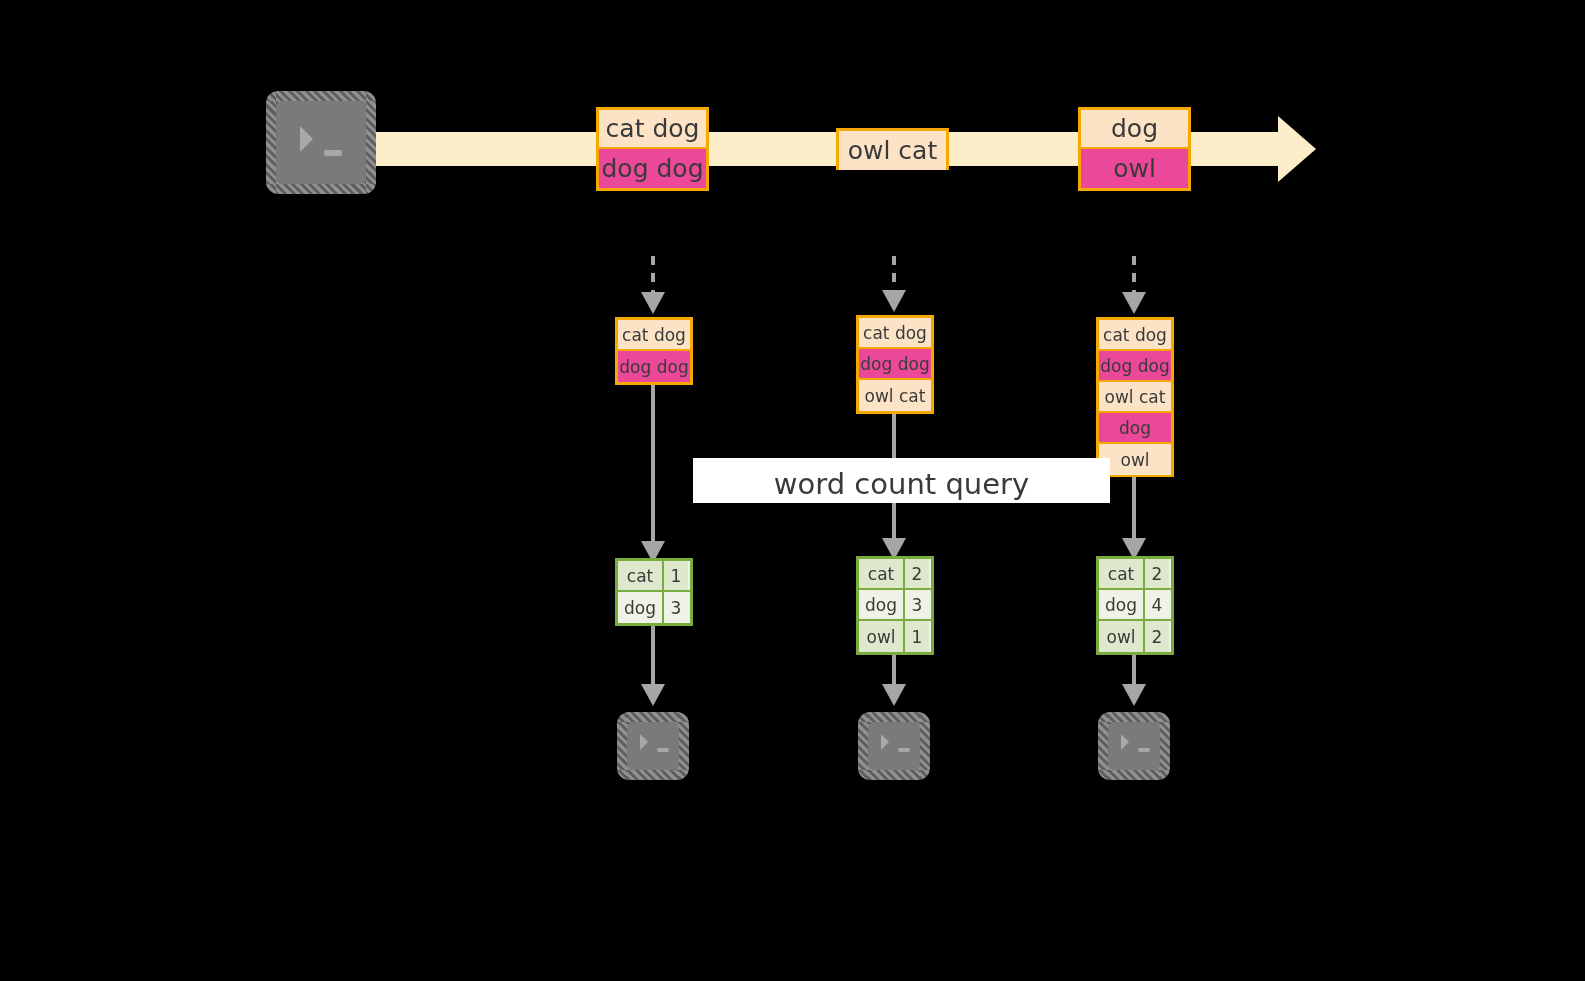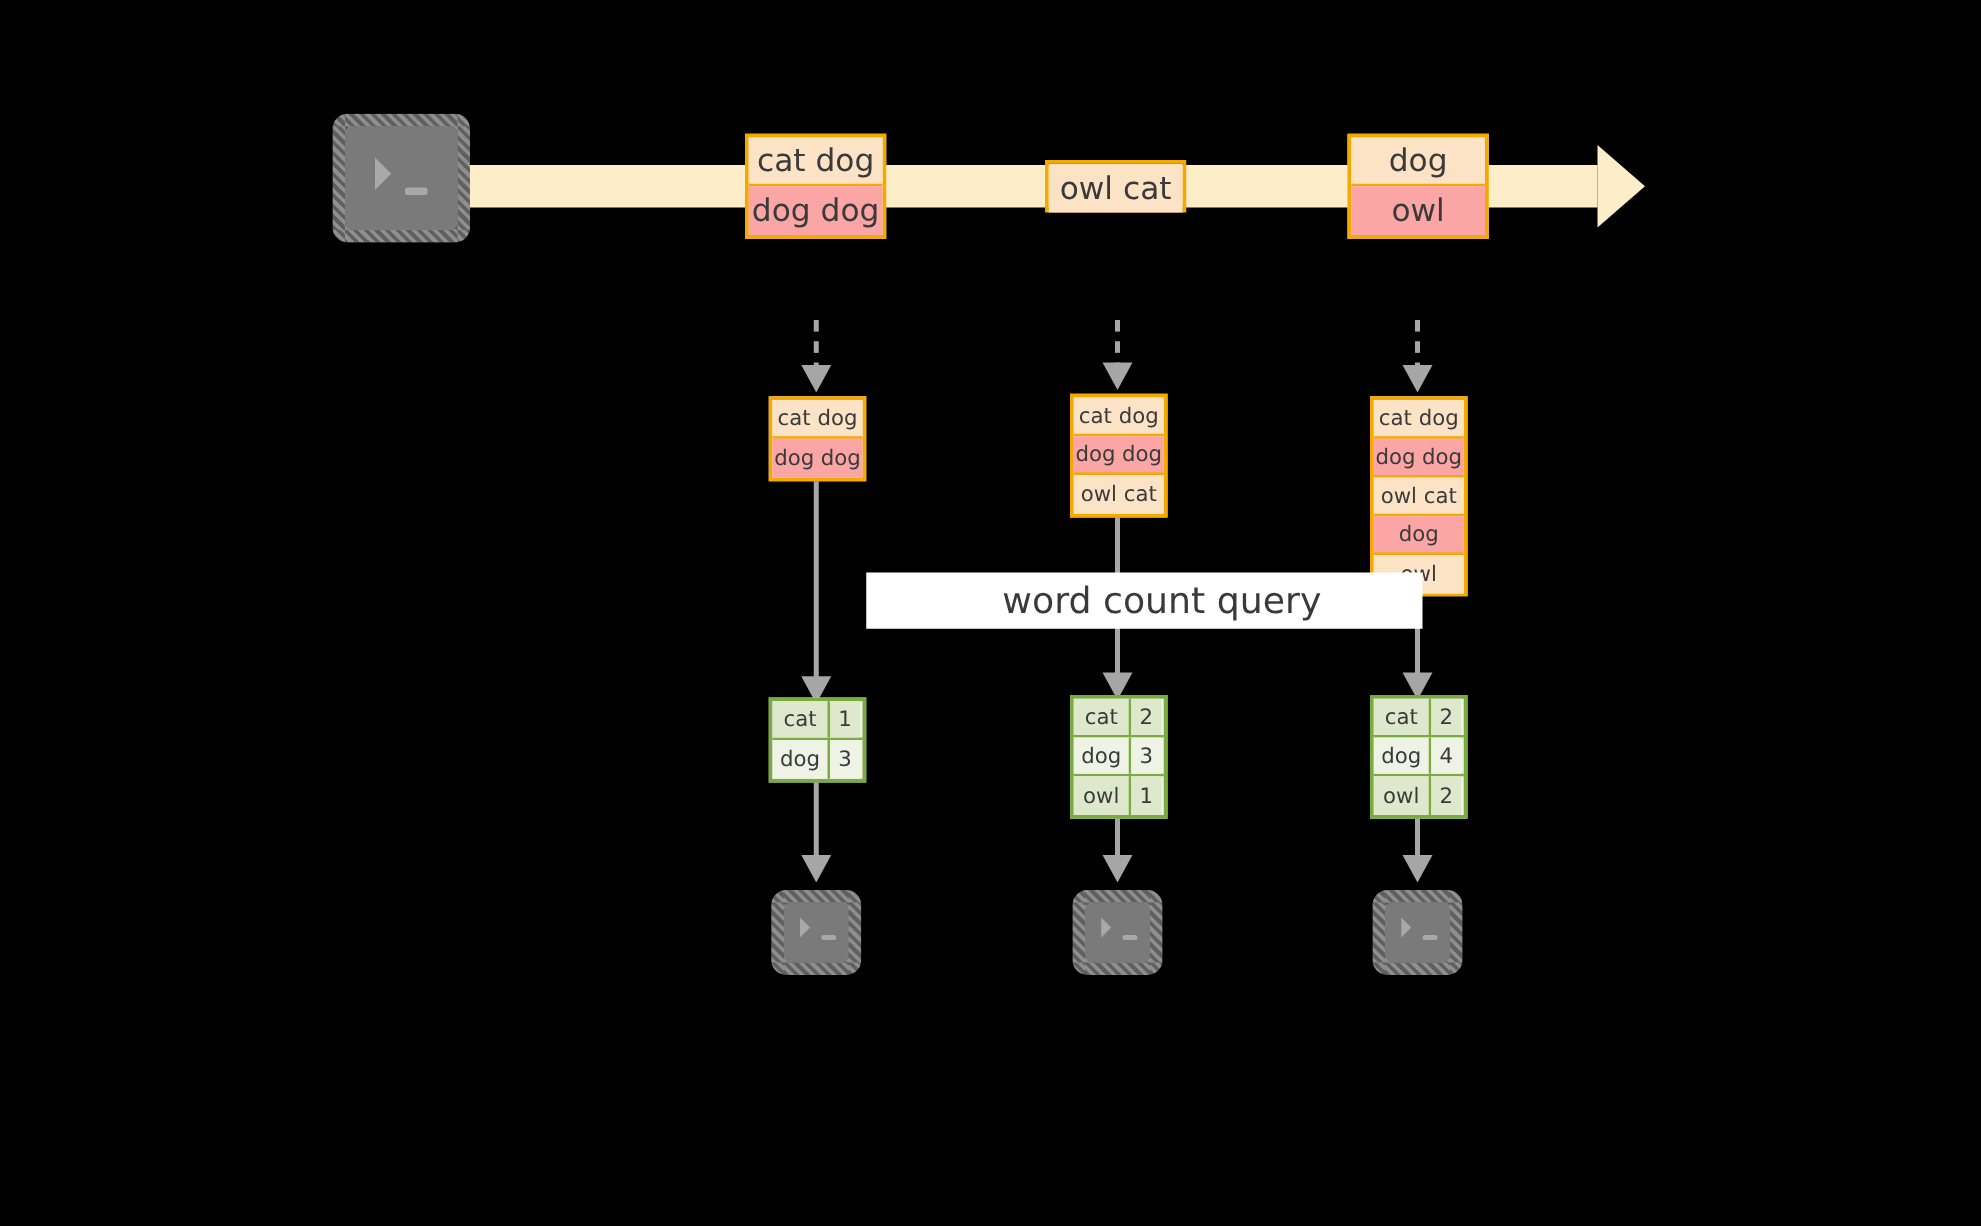--- a/index.html
+++ b/index.html
@@ -95,21 +95,21 @@
     position: absolute;
     box-sizing: border-box;
     border: 3px solid #f5a800;
     background: #fdf3e6;
   }
   .rec-cell {
     box-sizing: border-box;
     display: flex;
     align-items: center;
     justify-content: center;
-    background: #fca5a5;
+    background: #ec4899;
     border-bottom: 2px solid #f5a800;
     white-space: nowrap;
   }
   .rec-cell:last-child { border-bottom: none; }
   .rec-cell.shade { background: #fce3c6; }
 
   .rec-stack.top .rec-cell {
     height: 39px;
     font-size: 25px;
   }
@@ -171,23 +171,22 @@
     border-top: 22px solid #a6a6a6;
     border-left: 12px solid transparent;
     border-right: 12px solid transparent;
   }
 
   
   .query-band {
     position: absolute;
     background: #ffffff;
     display: flex;
-    align-items: center;
+    align-items: flex-end;
     justify-content: center;
-    padding-left: 28px;
   }
   .query-band .label {
     font-size: 29px;
     color: #3a3a3a;
     white-space: nowrap;
     padding-bottom: 2px;
   }
 </style>
 </head>
 <body>

